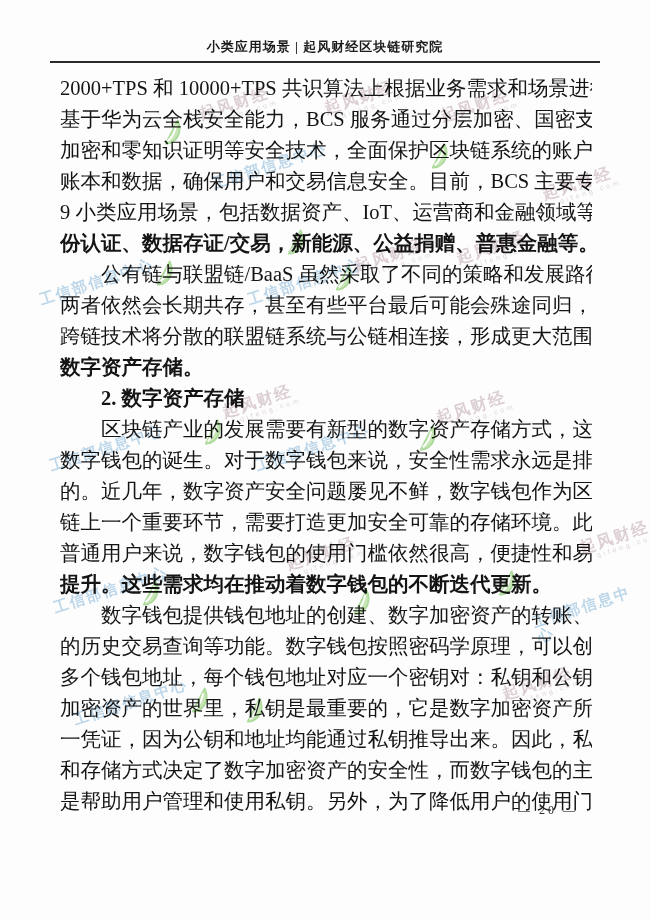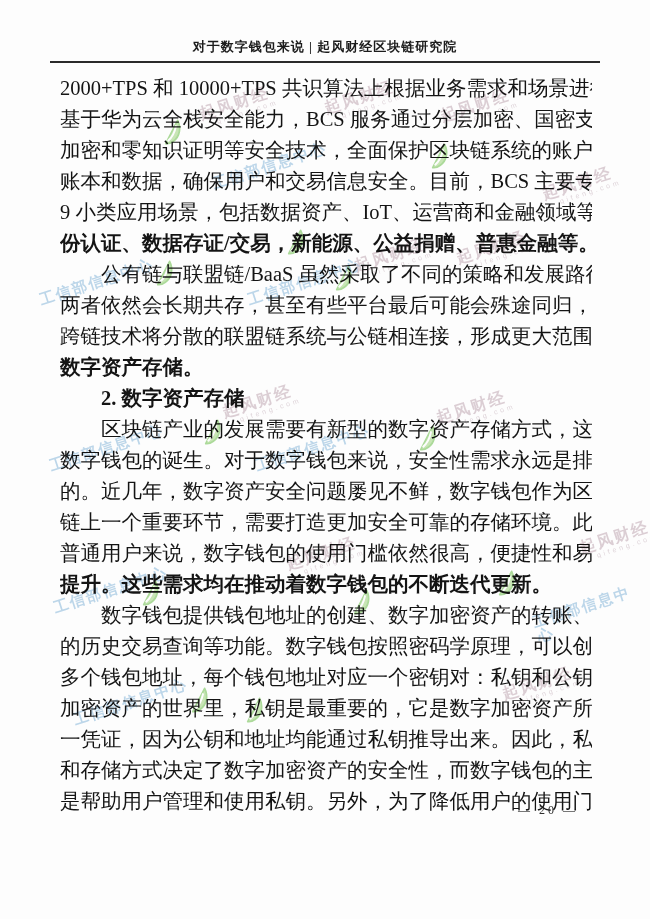--- a/index.html
+++ b/index.html
@@ -205,21 +205,21 @@
       <path d="M9 24.5 C14 22.5 19 18 23 11" stroke="#ffffff" stroke-width="2.4" fill="none" stroke-linecap="round"></path>
     </svg>
   </div>
       <div class="wm wm-brand" style="left: 508px; top: 686px;">
     <span class="t">起风财经</span>
     <span class="s">qifeng.com</span>
   </div>
     </div>
 
   <div class="header">
-    <div class="header-title">对于数字钱包来说 | 起风财经区块链研究院</div>
+    <div class="header-title">小类应用场景 | 起风财经区块链研究院</div>
     <div class="header-rule"></div>
   </div>
 
   <div class="body-text" id="body-lines">
       <div class="line">2000+TPS 和 10000+TPS 共识算法上根据业务需求和场景进行选择。</div>
       <div class="line">基于华为云全栈安全能力，BCS 服务通过分层加密、国密支持、同态</div>
       <div class="line">加密和零知识证明等安全技术，全面保护区块链系统的账户、节点、</div>
       <div class="line">账本和数据，确保用户和交易信息安全。目前，BCS 主要专注 4 大类</div>
       <div class="line">9 小类应用场景，包括数据资产、IoT、运营商和金融领域等，如：身</div>
       <div class="line pend">份认证、数据存证/交易，新能源、公益捐赠、普惠金融等。</div>

